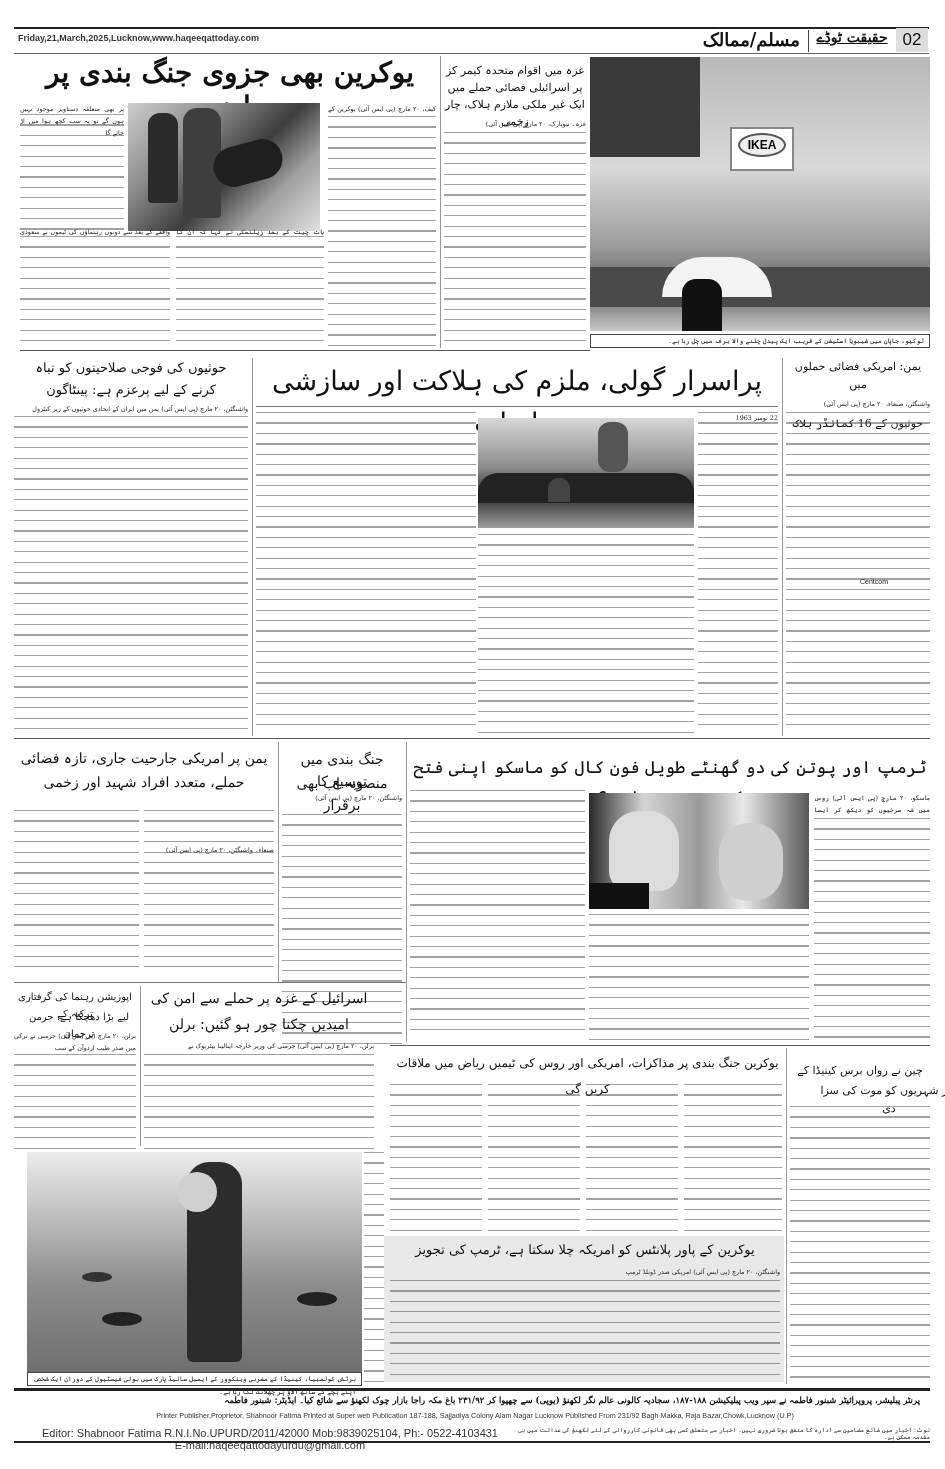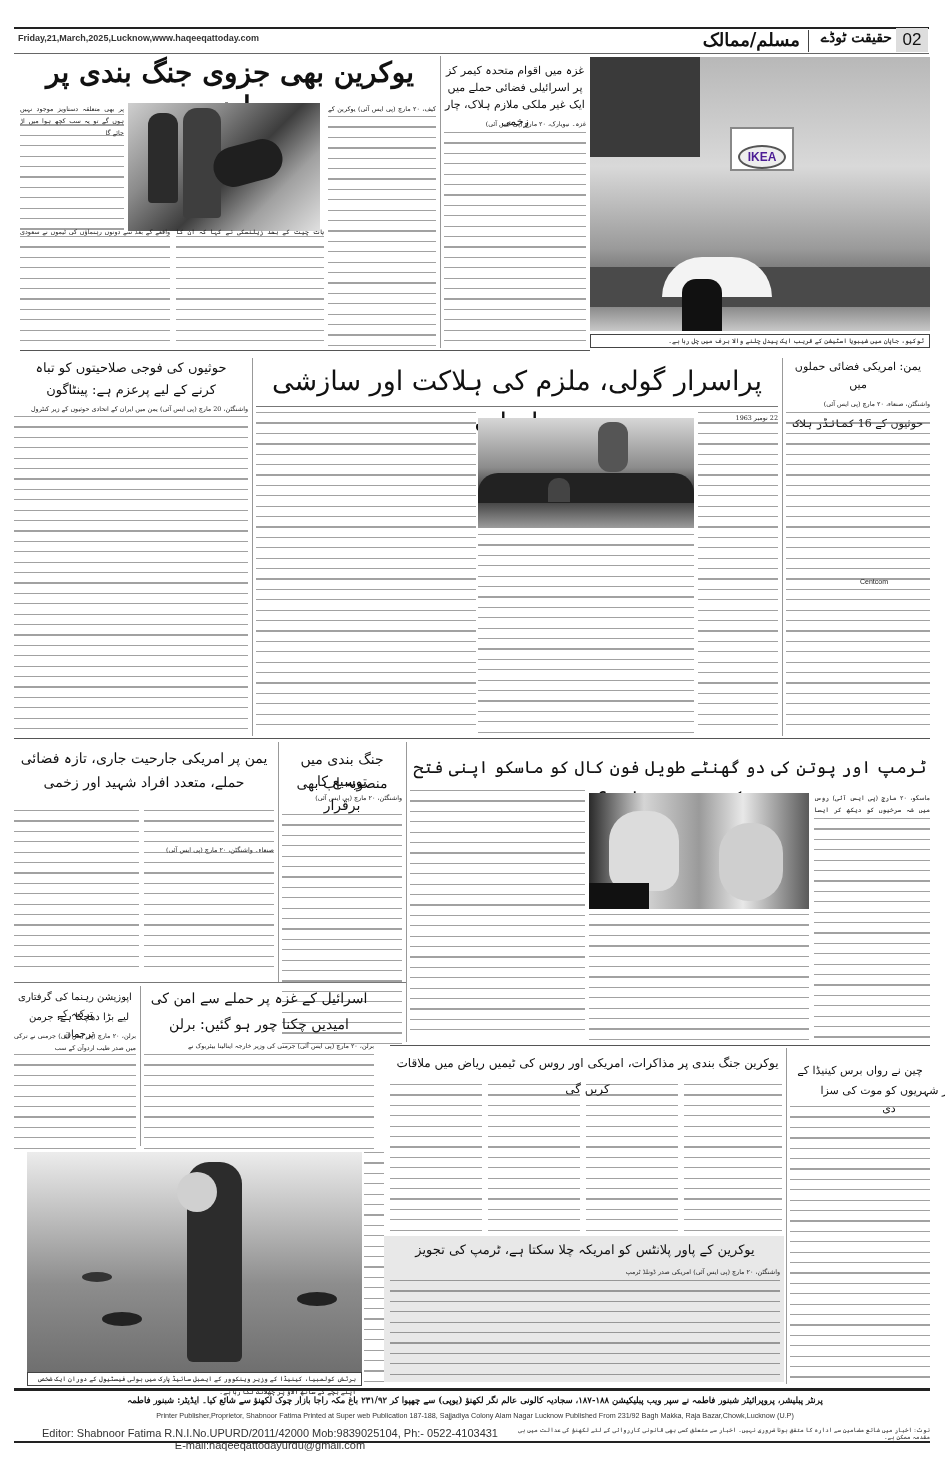--- a/index.html
+++ b/index.html
@@ -15,21 +15,21 @@
   .textfill { position:absolute; background:repeating-linear-gradient(to bottom, #555 0px, #555 1.3px, transparent 1.3px, transparent 10.4px); opacity:.55; }
   .boxgray { position:absolute; background:#e8e8e8; }
 </style>
 </head>
 <body>
 
 <div class="rule" style="left:14px;top:27px;width:915px;height:2px;"></div>
 <div class="abs" style="left:18px;top:33px;font-size:9px;font-family:'Liberation Sans',sans-serif;font-weight:bold;color:#333;">Friday,21,March,2025,Lucknow,www.haqeeqattoday.com</div>
 <div class="abs rtl" style="left:690px;top:29px;width:110px;font-family:'DejaVu Serif',serif;font-weight:bold;font-size:18px;text-align:right;">مسلم/ممالک</div>
 <div class="vrule" style="left:808px;top:30px;height:22px;background:#444;"></div>
-<div class="abs rtl" style="left:812px;top:29px;width:80px;font-family:'DejaVu Serif',serif;font-weight:bold;font-size:14px;text-align:right;">حقیقت ٹوڈے</div>
+<div class="abs rtl" style="left:812px;top:29px;width:80px;font-family:'DejaVu Serif',serif;font-weight:bold;font-size:14px;text-align:center;text-decoration:underline;">حقیقت ٹوڈے</div>
 <div class="abs" style="left:896px;top:28px;width:32px;height:24px;background:#ddd;font-family:'Liberation Sans',sans-serif;font-size:17px;text-align:center;line-height:24px;">02</div>
 <div class="rule" style="left:14px;top:53px;width:915px;height:1px;background:#666;"></div>
 
 <div class="abs hl" style="left:20px;top:56px;width:420px;font-size:28px;line-height:34px;">یوکرین بھی جزوی جنگ بندی پر راضی</div>
 <div class="photo" style="left:128px;top:103px;width:192px;height:128px;background:linear-gradient(135deg,#cfcfcf 0%,#8a8a8a 30%,#3d3d3d 55%,#a0a0a0 75%,#e0e0e0 100%);">
   <div class="abs" style="left:20px;top:10px;width:30px;height:90px;background:#2b2b2b;border-radius:12px 12px 4px 4px;"></div>
   <div class="abs" style="left:55px;top:5px;width:38px;height:110px;background:#3e3e3e;border-radius:14px 14px 4px 4px;"></div>
   <div class="abs" style="left:85px;top:40px;width:70px;height:40px;background:#1f1f1f;border-radius:20px;transform:rotate(-15deg);"></div>
 </div>
 <div class="urdu-body abs" style="left:20px;top:103px;width:104px;height:128px;">پر بھی متعلقہ دستاویز موجود نہیں ہوں گے تو یہ سب کچھ ہوا میں اڑ جائے گا</div>
@@ -43,31 +43,31 @@
 <div class="rule" style="left:20px;top:350px;width:570px;height:1px;background:#555;"></div>
 
 <div class="vrule" style="left:440px;top:56px;height:292px;"></div>
 <div class="abs hl" style="left:444px;top:62px;width:142px;font-size:11px;line-height:17px;font-weight:normal;">غزہ میں اقوام متحدہ کیمر کز پر اسرائیلی فضائی حملے میں ایک غیر ملکی ملازم ہلاک، چار زخمی</div>
 <div class="urdu-body abs" style="left:444px;top:118px;width:142px;height:12px;">غزہ۔ نیویارک، ۲۰ مارچ (پی ایس آئی)</div>
 <div class="textfill" style="left:444px;top:132px;width:142px;height:215px;"></div>
 
 <div class="photo" style="left:590px;top:57px;width:340px;height:274px;background:linear-gradient(180deg,#b8b8b8 0%,#d9d9d9 40%,#9a9a9a 70%,#5e5e5e 85%,#c8c8c8 100%);">
   <div class="abs" style="left:0;top:0;width:110px;height:100px;background:#3a3a3a;"></div>
   <div class="abs" style="left:140px;top:70px;width:60px;height:40px;background:#fff;border:2px solid #888;">
-    <div style="margin:16px 6px;height:20px;border-radius:50%;background:#eee;border:2px solid #555;font:bold 12px 'Liberation Sans',sans-serif;text-align:center;line-height:20px;color:#4c1d95;">IKEA</div>
+    <div style="margin:4px 6px;height:20px;border-radius:50%;background:#eee;border:2px solid #555;font:bold 12px 'Liberation Sans',sans-serif;text-align:center;line-height:20px;color:#000000;">IKEA</div>
   </div>
   <div class="abs" style="left:0;top:210px;width:340px;height:40px;background:#4a4a4a;"></div>
   <div class="abs" style="left:72px;top:200px;width:110px;height:40px;background:#f3f3f3;border-radius:55px 55px 0 0;"></div>
   <div class="abs" style="left:92px;top:222px;width:40px;height:52px;background:#111;border-radius:14px 14px 0 0;"></div>
 </div>
 <div class="caption" style="left:590px;top:334px;width:340px;height:14px;">ٹوکیو، جاپان میں شیبویا اسٹیشن کے قریب ایک پیدل چلنے والا برف میں چل رہا ہے۔</div>
 
 <div class="abs hl" style="left:14px;top:358px;width:234px;font-size:13px;line-height:20px;font-weight:normal;">حوثیوں کی فوجی صلاحیتوں کو تباہ</div>
 <div class="abs hl" style="left:14px;top:380px;width:234px;font-size:13px;line-height:20px;font-weight:normal;">کرنے کے لیے پرعزم ہے: پینٹاگون</div>
-<div class="urdu-body abs" style="left:14px;top:403px;width:234px;height:12px;">واشنگٹن، 20 مارچ (پی ایس آئی) یمن میں ایران کے اتحادی حوثیوں کے زیر کنٹرول</div>
+<div class="urdu-body abs" style="left:14px;top:403px;width:234px;height:12px;">واشنگٹن، ۲۰ مارچ (پی ایس آئی) یمن میں ایران کے اتحادی حوثیوں کے زیر کنٹرول</div>
 <div class="textfill" style="left:14px;top:416px;width:234px;height:318px;"></div>
 
 <div class="vrule" style="left:252px;top:358px;height:378px;"></div>
 <div class="abs hl" style="left:256px;top:360px;width:522px;font-size:27px;line-height:42px;font-weight:normal;">پراسرار گولی، ملزم کی ہلاکت اور سازشی نظریات</div>
 <div class="rule" style="left:256px;top:406px;width:522px;height:1px;background:#777;"></div>
 <div class="textfill" style="left:256px;top:412px;width:220px;height:322px;"></div>
 <div class="photo" style="left:478px;top:418px;width:216px;height:110px;background:linear-gradient(180deg,#d6d6d6 0%,#8c8c8c 45%,#2c2c2c 70%,#9c9c9c 100%);">
   <div class="abs" style="left:0;top:55px;width:216px;height:30px;background:#222;border-radius:20px 20px 0 0;"></div>
   <div class="abs" style="left:70px;top:60px;width:22px;height:24px;background:#444;border-radius:10px 10px 0 0;"></div>
   <div class="abs" style="left:120px;top:4px;width:30px;height:50px;background:#555;border-radius:12px;"></div>
@@ -121,38 +121,38 @@
 <div class="urdu-body abs" style="left:144px;top:1040px;width:230px;height:12px;">برلن، ۲۰ مارچ (پی ایس آئی) جرمنی کی وزیر خارجہ اینالینا بیئربوک نے</div>
 <div class="textfill" style="left:144px;top:1054px;width:230px;height:96px;"></div>
 
 <div class="photo" style="left:27px;top:1152px;width:335px;height:220px;background:linear-gradient(180deg,#ececec 0%,#bdbdbd 30%,#8d8d8d 60%,#6f6f6f 100%);">
   <div class="abs" style="left:160px;top:10px;width:55px;height:200px;background:#2c2c2c;border-radius:22px 22px 6px 6px;"></div>
   <div class="abs" style="left:150px;top:20px;width:40px;height:40px;background:#d0d0d0;border-radius:50%;"></div>
   <div class="abs" style="left:75px;top:160px;width:40px;height:14px;background:#222;border-radius:50%;"></div>
   <div class="abs" style="left:270px;top:140px;width:40px;height:14px;background:#222;border-radius:50%;"></div>
   <div class="abs" style="left:55px;top:120px;width:30px;height:10px;background:#333;border-radius:50%;"></div>
 </div>
-<div class="caption" style="left:27px;top:1372px;width:335px;height:14px;">برٹش کولمبیا، کینیڈا کے وزیر وینکوور کے ایمبل سائیڈ پارک میں ہولی فیسٹیول کے دوران ایک شخص اپنے بچے کے ساتھ الاؤ پر چھلانگ لگا رہا ہے۔</div>
+<div class="caption" style="left:27px;top:1372px;width:335px;height:14px;">برٹش کولمبیا، کینیڈا کے مغربی وینکوور کے ایمبل سائیڈ پارک میں ہولی فیسٹیول کے دوران ایک شخص اپنے بچے کے ساتھ الاؤ پر چھلانگ لگا رہا ہے۔</div>
 <div class="textfill" style="left:364px;top:1152px;width:20px;height:232px;"></div>
 
 <div class="rule" style="left:390px;top:1045px;width:540px;height:1px;background:#555;"></div>
 <div class="abs hl" style="left:390px;top:1050px;width:395px;font-size:12px;line-height:26px;font-weight:normal;">یوکرین جنگ بندی پر مذاکرات، امریکی اور روس کی ٹیمیں ریاض میں ملاقات کریں گی</div>
 <div class="textfill" style="left:390px;top:1084px;width:92px;height:150px;"></div>
 <div class="textfill" style="left:488px;top:1084px;width:92px;height:150px;"></div>
 <div class="textfill" style="left:586px;top:1084px;width:92px;height:150px;"></div>
 <div class="textfill" style="left:684px;top:1084px;width:98px;height:150px;"></div>
 
 <div class="boxgray" style="left:384px;top:1236px;width:400px;height:146px;"></div>
 <div class="abs hl" style="left:390px;top:1236px;width:390px;font-size:13px;line-height:28px;font-weight:normal;">یوکرین کے پاور پلانٹس کو امریکہ چلا سکتا ہے، ٹرمپ کی تجویز</div>
 <div class="urdu-body abs" style="left:390px;top:1266px;width:390px;height:12px;">واشنگٹن، ۲۰ مارچ (پی ایس آئی) امریکی صدر ڈونلڈ ٹرمپ</div>
 <div class="textfill" style="left:390px;top:1280px;width:390px;height:100px;"></div>
 
 <div class="vrule" style="left:786px;top:1048px;height:336px;"></div>
 <div class="abs hl" style="left:790px;top:1062px;width:140px;font-size:11px;line-height:18px;font-weight:normal;">چین نے رواں برس کینیڈا کے</div>
 <div class="abs hl" style="left:790px;top:1082px;width:140px;font-size:11px;line-height:18px;font-weight:normal;margin-left:29px;">چار شہریوں کو موت کی سزا دی</div>
 <div class="textfill" style="left:790px;top:1106px;width:140px;height:278px;"></div>
 
 <div class="rule" style="left:14px;top:1388px;width:916px;height:3px;"></div>
-<div class="abs rtl" style="left:30px;top:1393px;width:890px;font-family:'DejaVu Serif',serif;font-weight:bold;font-size:8.5px;text-align:center;line-height:14px;">پرنٹر پبلیشر، پروپرائیٹر شبنور فاطمہ نے سپر ویب پبلیکیشن ۱۸۸-۱۸۷، سجادیہ کالونی عالم نگر لکھنؤ (یوپی) سے چھپوا کر ۲۳۱/۹۲ باغ مکہ راجا بازار چوک لکھنؤ سے شائع کیا۔ ایڈیٹر: شبنور فاطمہ</div>
+<div class="abs rtl" style="left:30px;top:1393px;width:890px;font-family:'DejaVu Serif',serif;font-weight:bold;font-size:8.5px;line-height:14px;">پرنٹر پبلیشر، پروپرائیٹر شبنور فاطمہ نے سپر ویب پبلیکیشن ۱۸۸-۱۸۷، سجادیہ کالونی عالم نگر لکھنؤ (یوپی) سے چھپوا کر ۲۳۱/۹۲ باغ مکہ راجا بازار چوک لکھنؤ سے شائع کیا۔ ایڈیٹر: شبنور فاطمہ</div>
 <div class="abs" style="left:30px;top:1411px;width:890px;font-family:'Liberation Sans',sans-serif;font-size:7.2px;text-align:center;color:#333;">Printer Publisher,Proprietor, Shabnoor Fatima Printed at Super web Publication 187-188, Sajjadiya Colony Alam Nagar Lucknow Published From 231/92 Bagh Makka, Raja Bazar,Chowk,Lucknow (U.P)</div>
 <div class="abs" style="left:40px;top:1427px;width:460px;font-family:'Liberation Sans',sans-serif;font-size:11px;color:#333;text-align:center;">Editor: Shabnoor Fatima  R.N.I.No.UPURD/2011/42000 Mob:9839025104, Ph:- 0522-4103431 E-mail:haqeeqattodayurdu@gmail.com</div>
 <div class="abs rtl" style="left:510px;top:1426px;width:420px;font-family:'DejaVu Serif',serif;font-size:6px;color:#333;">نوٹ: اخبار میں شائع مضامین سے ادارہ کا متفق ہونا ضروری نہیں۔ اخبار سے متعلق کسی بھی قانونی کارروائی کے لئے لکھنؤ کی عدالت میں ہی مقدمہ ممکن ہے۔</div>
 <div class="rule" style="left:14px;top:1441px;width:916px;height:2px;"></div>
 
 </body></html>

